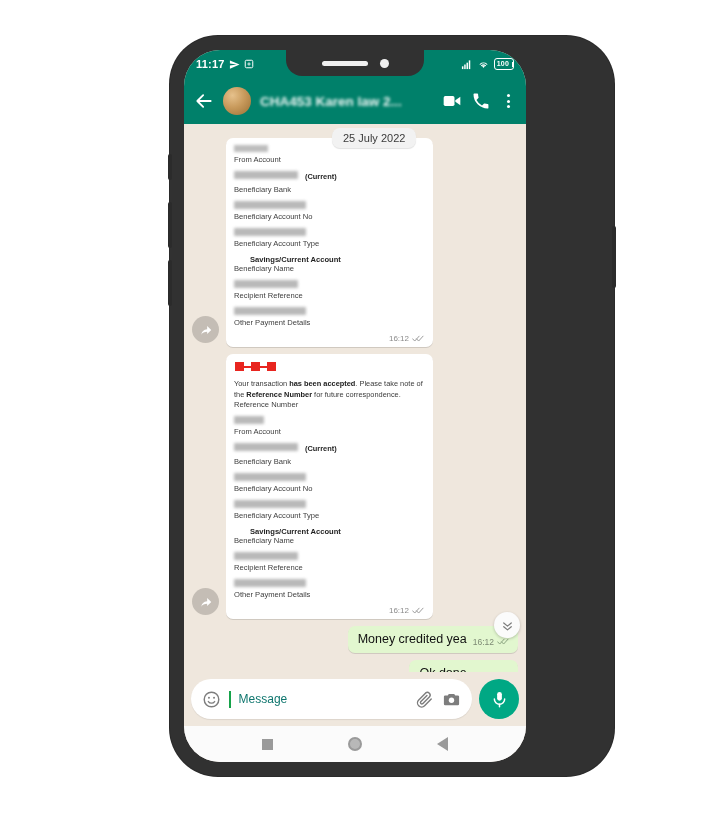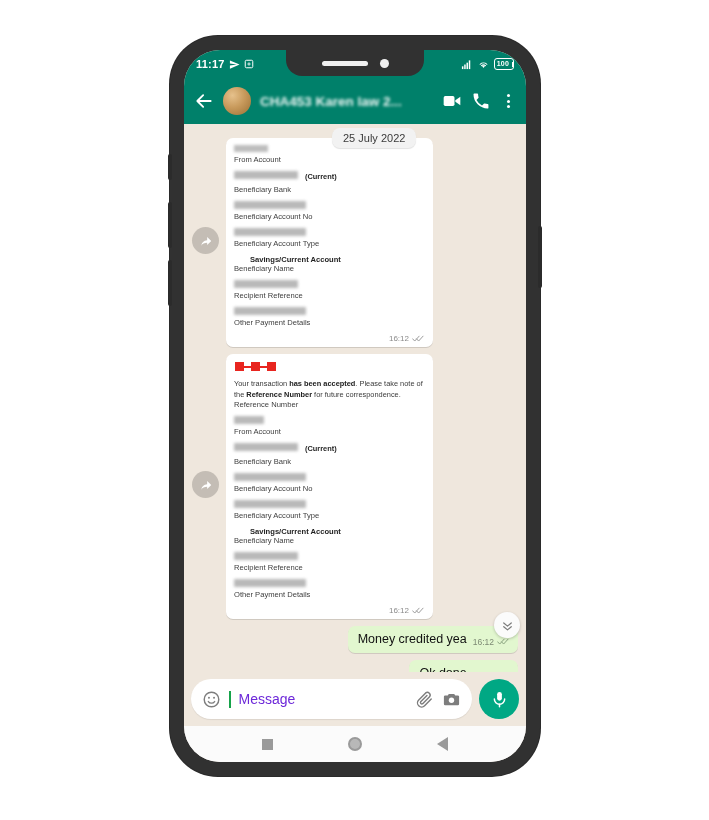--- a/index.html
+++ b/index.html
@@ -7,21 +7,21 @@
     width: 709px; height: 820px;
     background: #ffffff;
     font-family: "Liberation Sans", sans-serif;
     overflow: hidden;
   }
   .stage { position: relative; width: 709px; height: 820px; }
 
   
   .phone-frame {
     position: absolute; left: 170px; top: 36px;
-    width: 370px; height: 740px;
+    width: 444px; height: 740px;
     background: #313131;
     border-radius: 48px;
     box-shadow: 0 0 0 1px #2a2a2a;
   }
   .side-btn { position: absolute; background: #2b2b2b; border-radius: 2px; }
   .side-btn.mute  { left: -2px; top: 118px; width: 4px; height: 26px; }
   .side-btn.volup { left: -2px; top: 166px; width: 4px; height: 46px; }
   .side-btn.voldn { left: -2px; top: 224px; width: 4px; height: 46px; }
   .side-btn.power { right: -2px; top: 190px; width: 4px; height: 62px; }
 
@@ -103,21 +103,21 @@
   .date-chip {
     position: absolute; left: 148px; top: 4px; z-index: 5;
     background: #f2f2f2; color: #3b3b3b;
     font-size: 11px;
     padding: 4px 11px; border-radius: 8px;
     box-shadow: 0 1px 1px rgba(0,0,0,.12);
     white-space: nowrap;
   }
 
   .row { display: flex; align-items: flex-end; gap: 7px; }
-  .row.in  { justify-content: flex-start; align-items: center; }
+  .row.in  { justify-content: flex-start; }
   .row.out { justify-content: flex-end; }
 
   .fwd-btn {
     width: 27px; height: 27px; flex: 0 0 27px; border-radius: 50%;
     background: rgba(160,155,148,.55);
     display: flex; align-items: center; justify-content: center;
     margin-bottom: 4px; cursor: pointer;
   }
 
   .bubble-in {
@@ -185,21 +185,21 @@
   }
   .input-pill {
     flex: 1 1 auto; height: 40px;
     background: #ffffff;
     border-radius: 22px;
     display: flex; align-items: center;
     padding: 0 11px; gap: 8px;
     box-shadow: 0 1px 1px rgba(0,0,0,.08);
   }
   .caret { width: 1.6px; height: 17px; background: #16a34a; }
-  .placeholder { font-size: 14px; color: #6d28d9; flex: 1 1 auto; }
+  .placeholder { font-size: 12px; color: #0f766e; flex: 1 1 auto; }
   .mic-btn {
     width: 40px; height: 40px; flex: 0 0 40px; border-radius: 50%;
     background: #00a884;
     display: flex; align-items: center; justify-content: center;
     cursor: pointer;
   }
 
   
   .nav-bar {
     flex: 0 0 36px; height: 36px;

